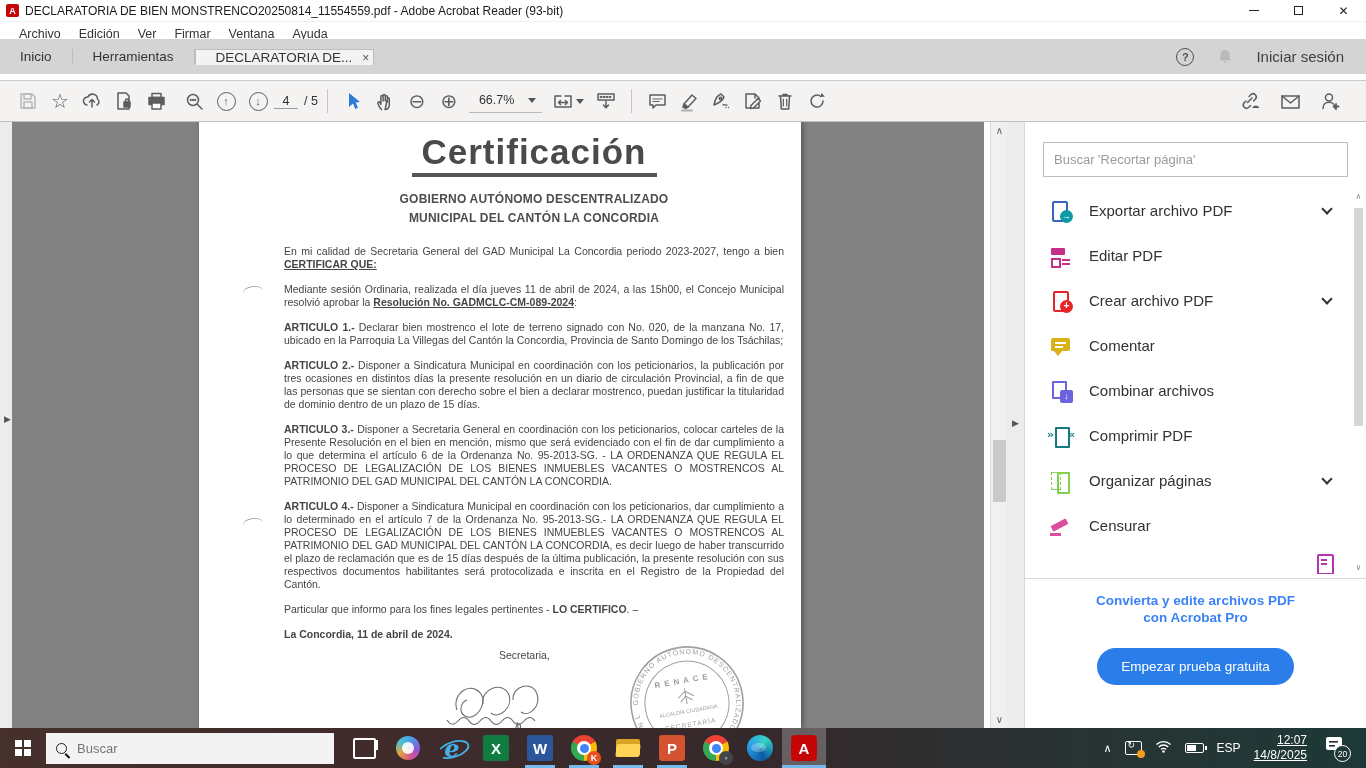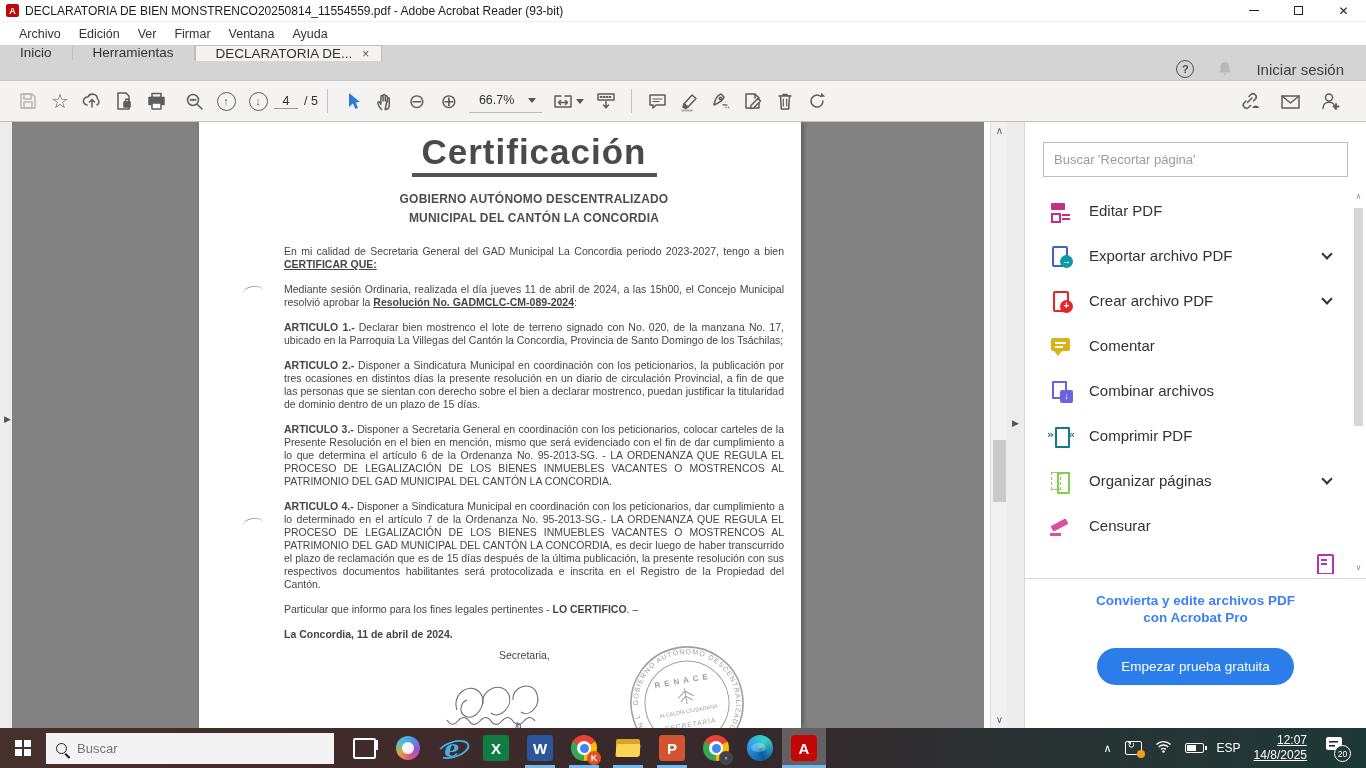--- a/index.html
+++ b/index.html
@@ -15,23 +15,23 @@
   .win-btn { width:45px; height:100%; display:flex; align-items:center; justify-content:center; color:#222; }
   .glyph-min { width:10px; height:1px; background:#222; display:block; }
   .glyph-max { width:9px; height:9px; border:1px solid #222; display:block; }
   .glyph-close { font-size:12px; line-height:1; color:#222; }
 
   
   .menubar { position:absolute; left:0; top:22px; width:1366px; height:23px; background:#fff; display:flex; align-items:center; padding-left:10px; }
   .menu-item { font-size:12.5px; color:#333; padding:3px 9px; cursor:default; }
 
   
-  .tabbar { position:absolute; left:0; top:45px; width:1366px; height:35px; background:#d4d4d4; display:flex; align-items:flex-start;flex-direction:column; }
+  .tabbar { position:absolute; left:0; top:39px; width:1366px; height:35px; background:#d4d4d4; display:flex; align-items:center; }
   .tab { display:flex; align-items:center; padding:0 20px; font-size:13.5px; color:#333; border-right:1px solid #bdbdbd; }
-  .tab.active { background:#f4f3f2; border:1px solid #bdbdbd; border-bottom:none; margin-bottom:-1px; z-index:3; padding-right:12px; }
+  .tab.active { background:#f4f3f2; border:1px solid #bdbdbd; border-bottom:none; margin-bottom:-1px; z-index:3; padding-right:4px; }
   .tab-close { margin-left:10px; color:#555; font-size:12px; }
   .tabbar-right { margin-left:auto; display:flex; align-items:center; gap:22px; padding-right:22px; }
   .help-icon { width:18px; height:18px; border:1.6px solid #4f4f4f; border-radius:50%; color:#4f4f4f; font-size:11px; font-weight:bold; display:flex; align-items:center; justify-content:center; }
   .bell-icon svg { display:block; }
   .signin { font-size:15px; color:#3f3f3f; }
 
   
   .toolbar { position:absolute; left:0; top:80px; width:1366px; height:42px; background:#f4f3f2; border-top:1px solid #c9c9c9; border-bottom:1px solid #bfbfbf; display:flex; align-items:center; padding:0 12px; z-index:2; }
   .tb-btn { width:32px; height:30px; display:flex; align-items:center; justify-content:center; color:#5d5d5d; position:relative; }
   .tb-btn svg { stroke:#5d5d5d; fill:none; stroke-width:1.5; stroke-linecap:round; stroke-linejoin:round; }
@@ -429,31 +429,31 @@
     </div>
 
     <div class="collapse-strip">
       <span class="panel-arrow">▶</span>
     </div>
 
     <div class="sidebar">
       <input class="tool-search" placeholder="Buscar 'Recortar página'" style="">
       <div class="tools-list" id="toolsList">
           <div class="tool-row">
-            <span class="ticon ti-edit-pdf">
-              <i></i>
-            </span>
-            <span class="tool-label">Editar PDF</span>
-          </div>
-          <div class="tool-row">
             <span class="ticon ti-export-pdf">
               <i></i>
             </span>
             <span class="tool-label">Exportar archivo PDF</span>
             <span class="chev"></span>
+          </div>
+          <div class="tool-row">
+            <span class="ticon ti-edit-pdf">
+              <i></i>
+            </span>
+            <span class="tool-label">Editar PDF</span>
           </div>
           <div class="tool-row">
             <span class="ticon ti-create-pdf">
               <i></i>
             </span>
             <span class="tool-label">Crear archivo PDF</span>
             <span class="chev"></span>
           </div>
           <div class="tool-row">
             <span class="ticon ti-comment">

